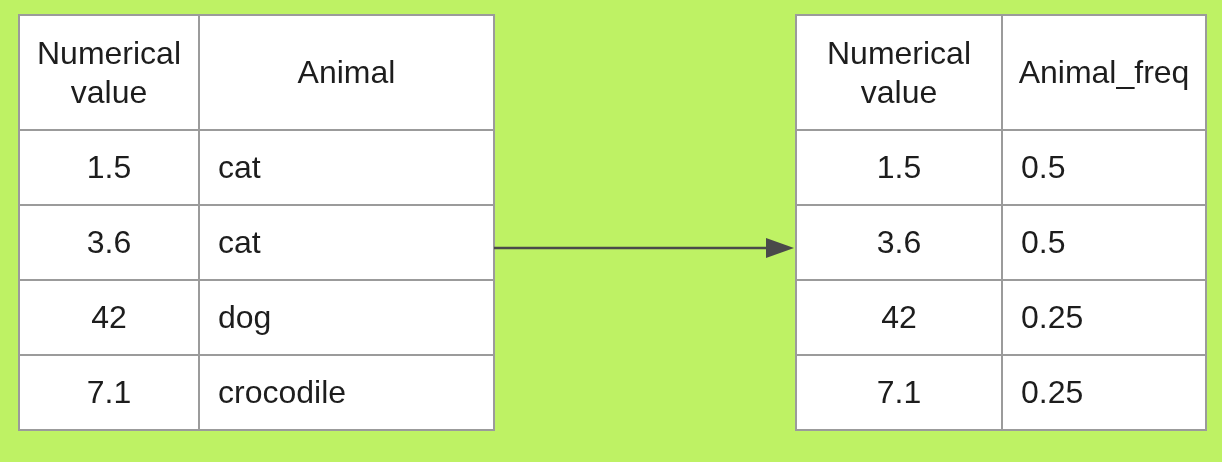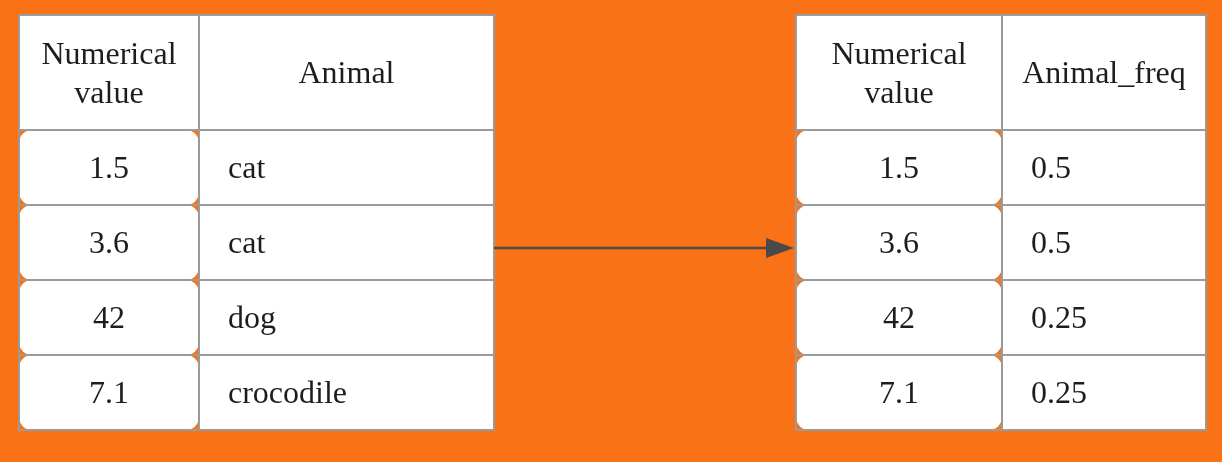--- a/index.html
+++ b/index.html
@@ -4,22 +4,22 @@
 <style>
   html, body {
     margin: 0;
     padding: 0;
     background: #ffffff;
   }
   #canvas {
     position: relative;
     width: 1222px;
     height: 462px;
-    background: #f97316;
-    font-family: Liberation Serif, serif;
+    background: #bef264;
+    font-family: Liberation Sans, sans-serif;
     color: #1d1d1d;
     overflow: hidden;
   }
   table.dtable {
     position: absolute;
     border-collapse: collapse;
     table-layout: fixed;
     font-size: 32px;
     color: #1d1d1d;
   }
@@ -36,25 +36,24 @@
     height: 113px;
     line-height: 1.2;
     padding: 0 12px;
   }
   table.dtable td {
     height: 73px;
   }
   td.num {
     text-align: center;
     padding: 0;
-    border-radius: 13px;
   }
   td.txt {
     text-align: left;
-    padding: 0 0 0 28px;
+    padding: 0 0 0 18px;
   }
   #left-table  { left: 18px;  top: 14px; }
   #right-table { left: 795px; top: 14px; }
 
   #arrow-label {
     position: absolute;
     left: 480px;
     top: 186px;
     width: 320px;
     text-align: center;

